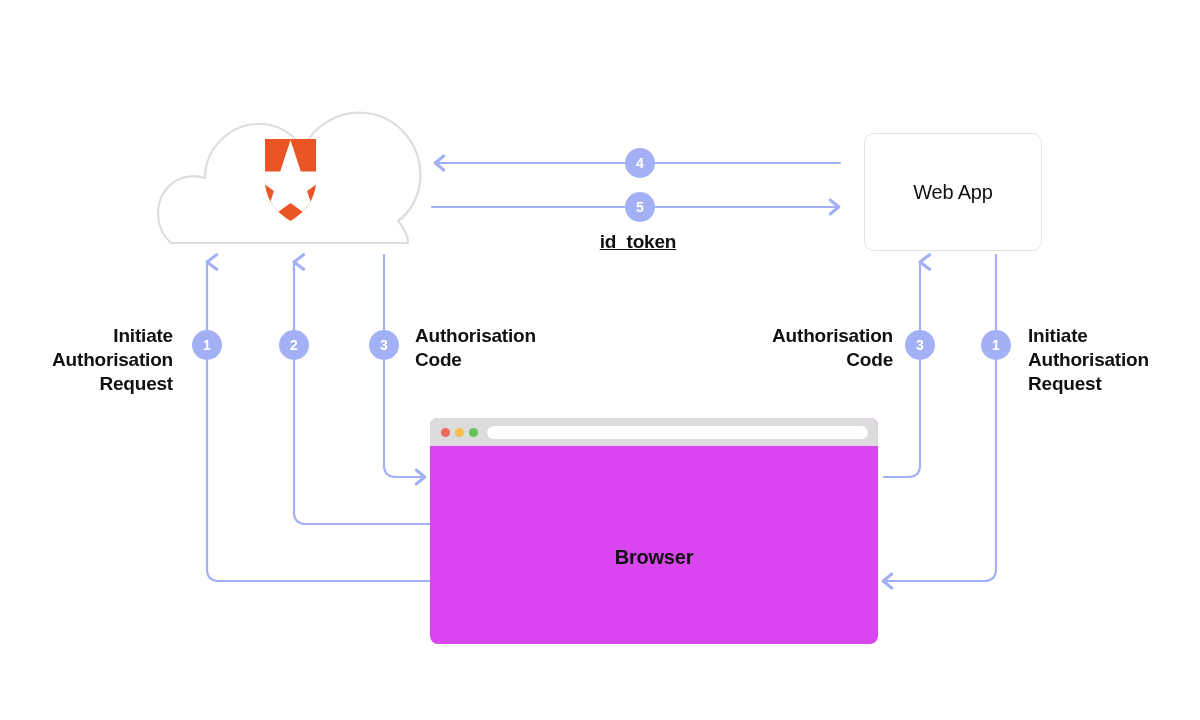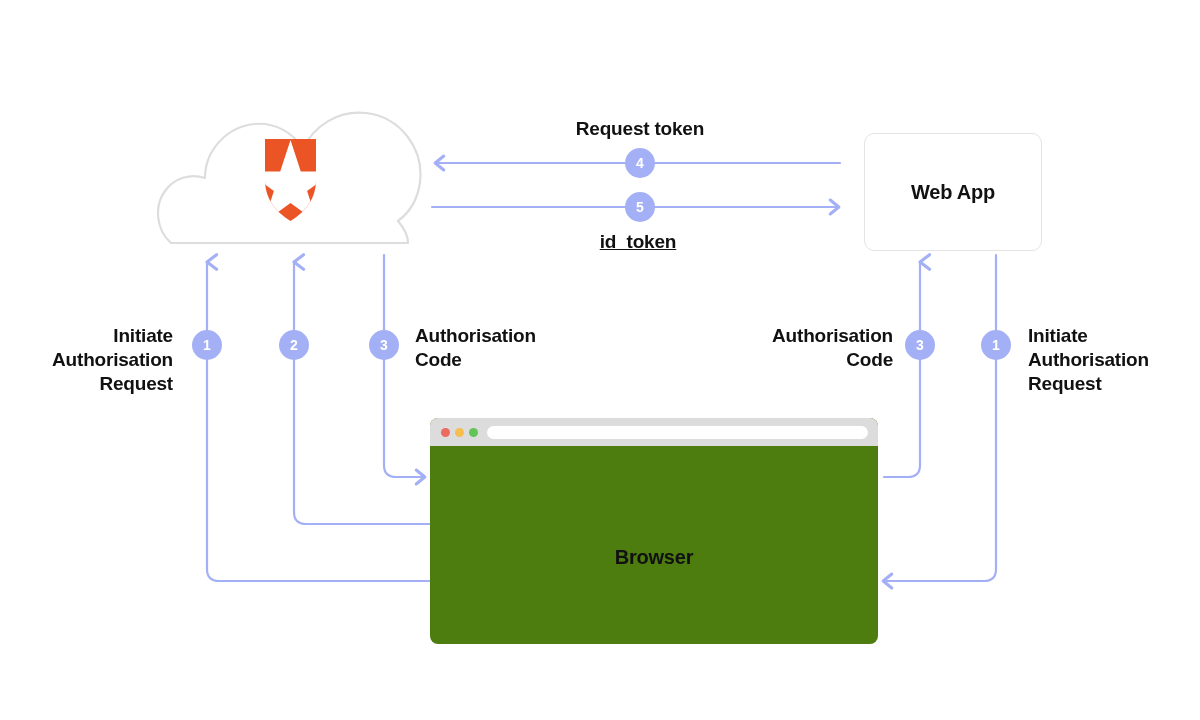--- a/index.html
+++ b/index.html
@@ -67,35 +67,35 @@
     border: 1.5px solid #e4e4e4;
     border-radius: 10px;
     background: #ffffff;
     display: flex;
     align-items: center;
     justify-content: center;
     box-sizing: border-box;
   }
   .webapp-box .box-title {
     font-family: "Liberation Sans", sans-serif;
-    font-weight: bold;
+    font-weight: normal;
     font-size: 20px;
     color: #111111;
     letter-spacing: -0.2px;
   }
 
   
   .browser-window {
     position: absolute;
     left: 430px;
     top: 418px;
     width: 448px;
     height: 226px;
     border-radius: 8px;
-    background: #4d7c0f;
+    background: #d946ef;
     overflow: hidden;
     box-sizing: border-box;
   }
   .browser-titlebar {
     height: 28px;
     background: #dcdcdc;
     display: flex;
     align-items: center;
     padding: 0 8px;
     box-sizing: border-box;
@@ -220,21 +220,20 @@
   </div>
 
   <div class="label label-right" style="left:10px; top:324px; width:163px;">Initiate
 Authorisation
 Request</div>
 
 
   <div class="label label-left" style="left:415px; top:324px; width:190px;">Authorisation
 Code</div>
 
-  <div class="label label-center" style="left:520px; top:117px; width:240px;">Request token</div>
 
   <div class="label label-center" style="left:518px; top:230px; width:240px;text-decoration:underline;">id_token</div>
 
   <div class="label label-right" style="left:703px; top:324px; width:190px;">Authorisation
 Code</div>
 
   <div class="label label-left" style="left:1028px; top:324px; width:170px;">Initiate
 Authorisation
 Request</div>
 

